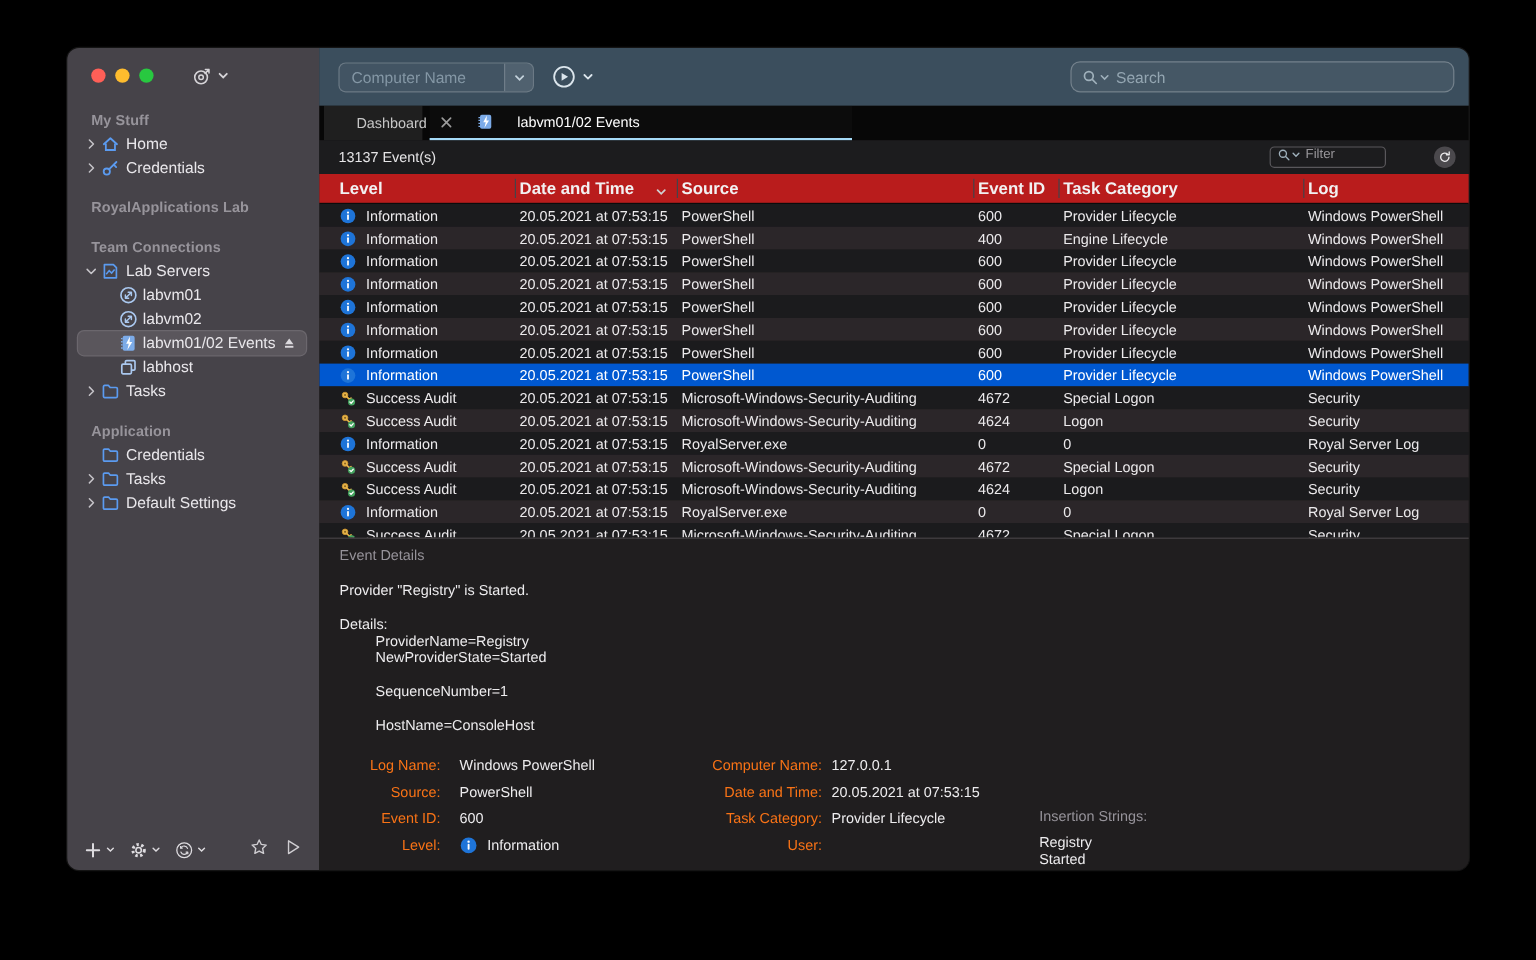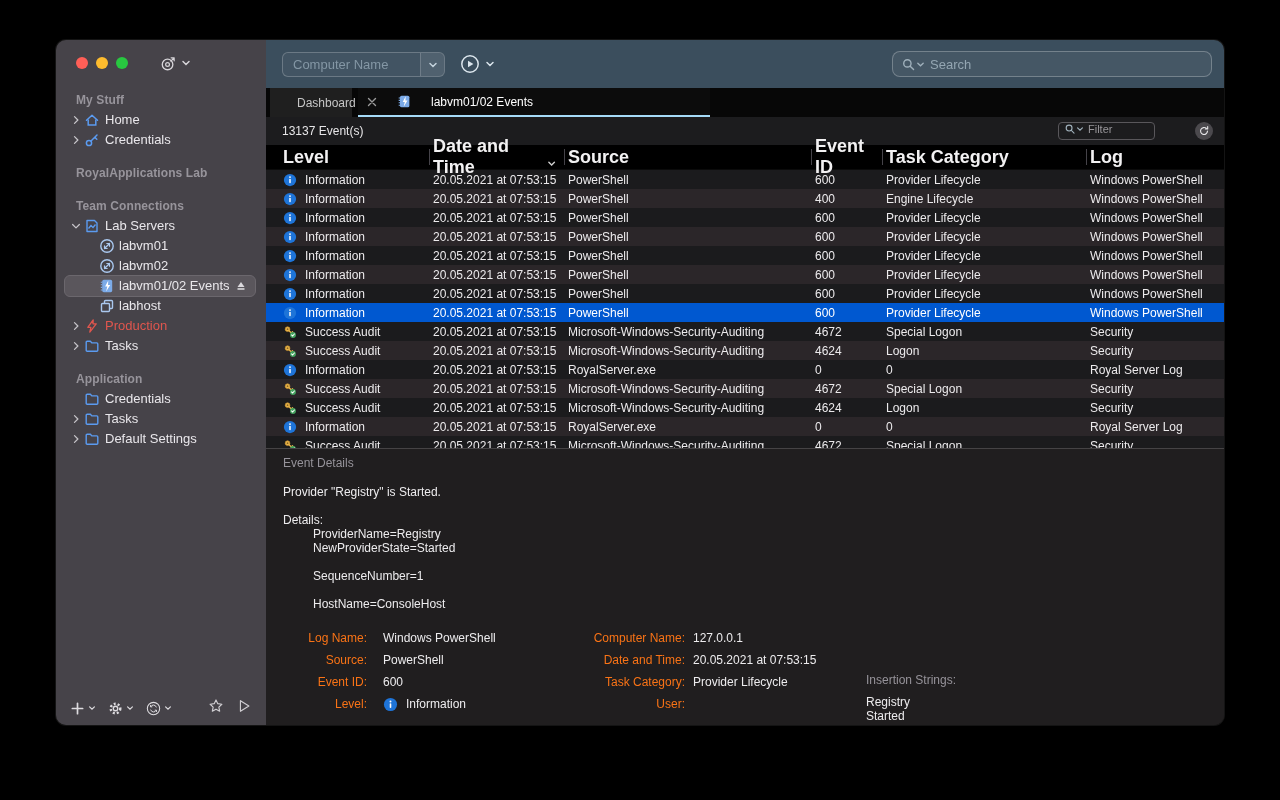--- a/index.html
+++ b/index.html
@@ -65,22 +65,22 @@
   .tab .tico { width:15px; height:15px; }
   
   .countbar { height:28px; flex:none; background:#1c1c1e; position:relative; }
   .countbar .count { position:absolute; left:16px; top:0; line-height:28px; font-size:12px; color:#e6e5e7; }
   .filterbox { position:absolute; left:792px; top:5px; width:97px; height:18px;
     border:1px solid #59575b; border-radius:4px; display:flex; align-items:flex-start; padding:0 5px; color:#98969a; }
   .filterbox .ph { font-size:11px; margin-left:4px; }
   .refreshbtn { position:absolute; left:929px; top:5px; width:18px; height:18px; border-radius:50%;
     background:#4b494d; color:#e8e7e9; display:flex; align-items:center; justify-content:center; }
   
-  .thead { height:25px; flex:none; background:#000000; display:flex; align-items:stretch;
-    font-size:18px; font-weight:700; color:#f2f1f2; border-bottom:1px solid #0b0b0b; }
+  .thead { height:25px; flex:none; background:#b91c1c; display:flex; align-items:stretch;
+    font-size:14px; font-weight:700; color:#f2f1f2; border-bottom:1px solid #0b0b0b; }
   .th { position:relative; display:flex; align-items:center; padding-left:4px; }
   .th.first { padding-left:17px; }
   .th:not(.first)::before { content:""; position:absolute; left:0; top:4px; bottom:4px; width:1px; background:#454349; }
   .th .sort { margin-left:auto; margin-right:8px; color:#cfcfcf; width:10px; height:10px; }
   .tbody { height:278px; flex:none; overflow:hidden; }
   .tr { height:19px; display:flex; align-items:center; font-size:12px; color:#eceaec; }
   .tr.odd  { background:#1b1b1d; }
   .tr.even { background:#2b2629; }
   .tr.selected { background:var(--accent,#0058d0); color:#fff; }
   .td { padding-left:4px; white-space:nowrap; overflow:hidden; flex:none; }
@@ -198,29 +198,20 @@
           <span class="iico ic-conn"><svg viewBox="0 0 16 16">
               <rect x="5.5" y="2.5" width="8" height="8" rx="1" fill="none" stroke="currentColor" stroke-width="1.4"></rect>
               <rect x="2.5" y="5.5" width="8" height="8" rx="1" fill="#464349" stroke="currentColor" stroke-width="1.4"></rect>
             </svg></span>
           <span class="lbl">labhost</span>
         </div>
         <div class="item">
           <span class="chev"><svg viewBox="0 0 16 16">
               <path d="M6 3.5 10.5 8 6 12.5" fill="none" stroke="currentColor" stroke-width="1.7" stroke-linecap="round" stroke-linejoin="round"></path>
             </svg></span>
-          <span class="iico " style="color: rgb(224, 86, 78);"><svg viewBox="0 0 16 16">
-              <path d="M9.2 1.8 3.8 9.3h3.1L5.8 14.2l6.4-8.4H9z" fill="none" stroke="currentColor" stroke-width="1.3" stroke-linejoin="round"></path>
-            </svg></span>
-          <span class="lbl" style="color: rgb(224, 86, 78);">Production</span>
-        </div>
-        <div class="item">
-          <span class="chev"><svg viewBox="0 0 16 16">
-              <path d="M6 3.5 10.5 8 6 12.5" fill="none" stroke="currentColor" stroke-width="1.7" stroke-linecap="round" stroke-linejoin="round"></path>
-            </svg></span>
           <span class="iico ic-blue"><svg viewBox="0 0 16 16">
               <path d="M2.2 4.2c0-.6.4-1 1-1h3.2l1.4 1.7h5c.6 0 1 .4 1 1v6.4c0 .6-.4 1-1 1H3.2c-.6 0-1-.4-1-1z" fill="none" stroke="currentColor" stroke-width="1.4" stroke-linejoin="round"></path>
             </svg></span>
           <span class="lbl">Tasks</span>
         </div>
         <div class="section-title">Application</div>
         <div class="item">
           <span class="iico ic-blue"><svg viewBox="0 0 16 16">
               <path d="M2.2 4.2c0-.6.4-1 1-1h3.2l1.4 1.7h5c.6 0 1 .4 1 1v6.4c0 .6-.4 1-1 1H3.2c-.6 0-1-.4-1-1z" fill="none" stroke="currentColor" stroke-width="1.4" stroke-linejoin="round"></path>
             </svg></span>

